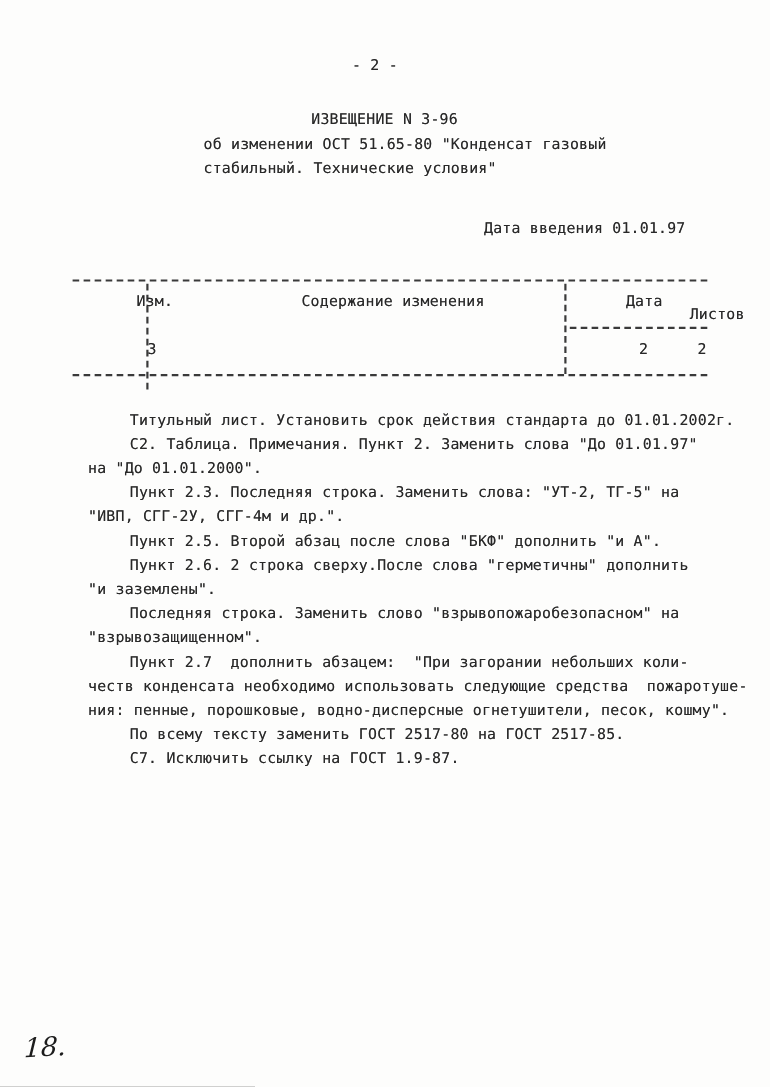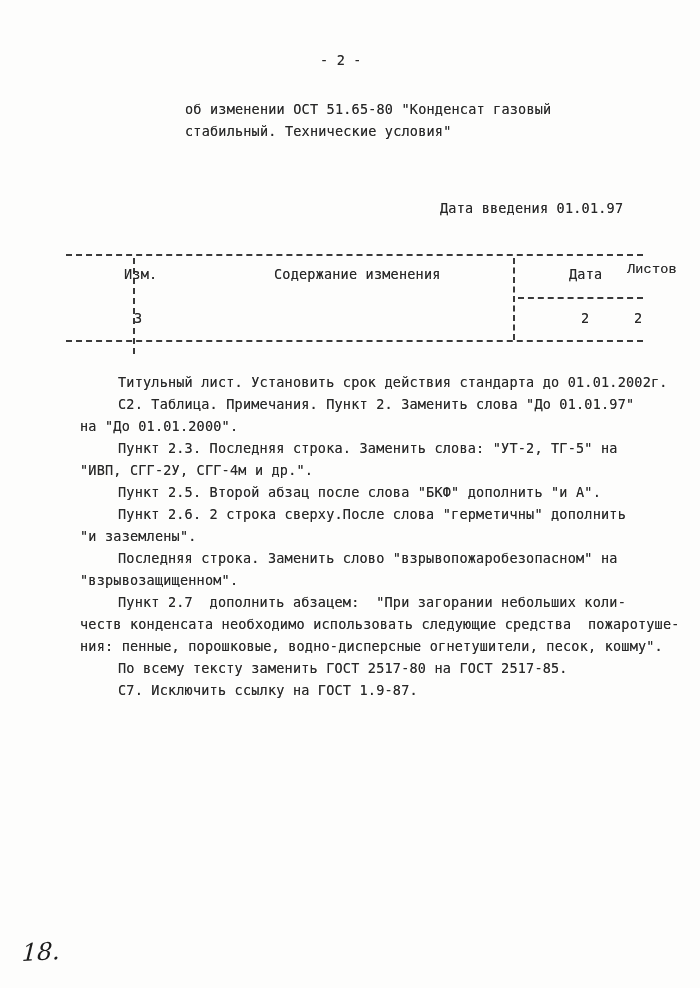--- a/index.html
+++ b/index.html
@@ -31,21 +31,21 @@
   .vline{position:absolute;width:0;border-left:2px dashed #3a3a3a;}
   .t-top{left:0;right:0;top:0;}
   .t-bottom{left:0;right:0;top:86px;}
   .t-sub{left:452px;right:0;top:43px;}
   .t-pipe1{left:67px;top:4px;height:96px;}
   .t-pipe2{left:447px;top:4px;height:82px;}
   .t-cell{position:absolute;margin-left:44px;}
   .c-izm{left:14px;top:12px;}
   .c-content{left:164px;top:12px;}
   .c-list{left:459px;top:12px;}
-  .c-listov{left:517px;top:8px;font-family:Liberation Mono, monospace;}
+  .c-listov{left:517px;top:24px;}
   .r-izm{left:24px;top:56px;}
   .r-list{left:471px;top:56px;}
   .r-listov{left:524px;top:56px;}
 
   .body-text{position:absolute;left:40px;top:371px;line-height:22px;}
   .body-line{white-space:pre;margin-left:40px;}
   .body-line.indent{padding-left:38px;}
 
   .handwritten{
     position:absolute;left:22px;top:938px;
@@ -57,20 +57,21 @@
   }
 </style>
 </head>
 <body>
 
 <div class="page">
 
   <div class="tw page-number">- 2 -</div>
 
   <div class="title-block">
+    <div class="tw title-l1">ИЗВЕЩЕНИЕ N 3-96</div>
     <div class="tw">об изменении ОСТ 51.65-80 "Конденсат газовый</div>
     <div class="tw">стабильный. Технические условия"</div>
   </div>
 
   <div class="tw date-line">Дата введения 01.01.97</div>
 
   <div class="change-table">
     <div class="hline t-top"></div>
     <div class="hline t-bottom"></div>
     <div class="hline t-sub"></div>

